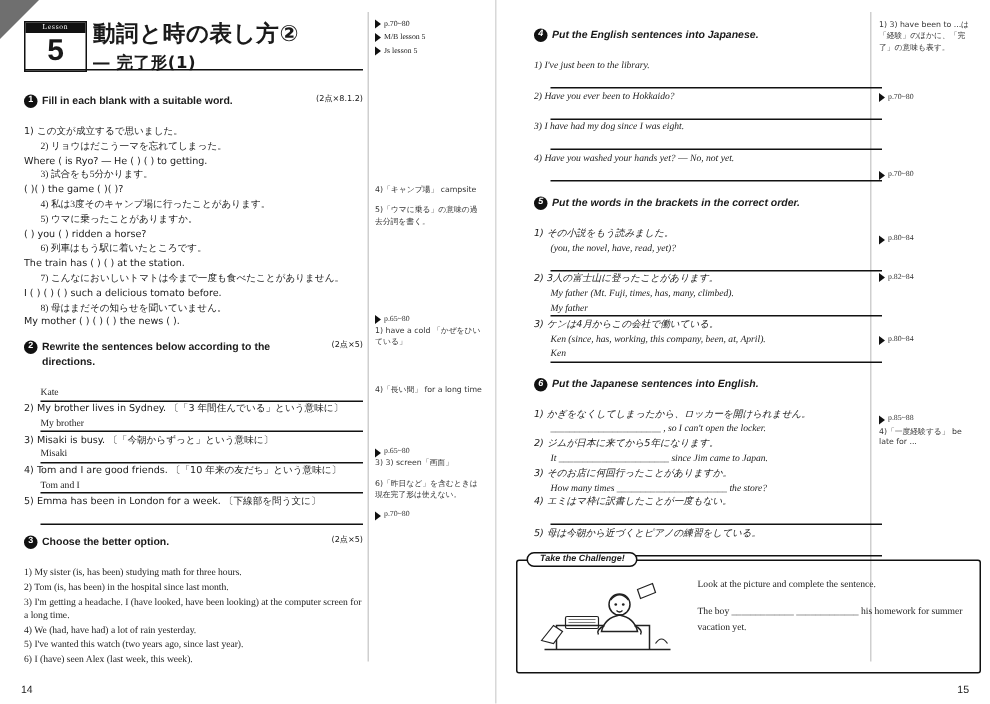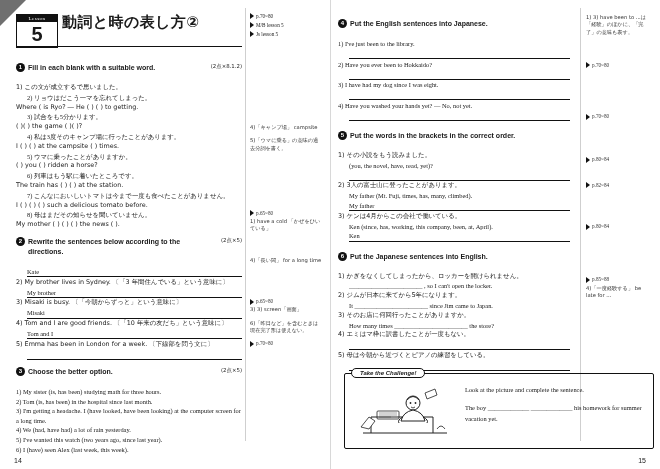--- a/index.html
+++ b/index.html
@@ -7,21 +7,21 @@
   .page{position:relative;width:660px;height:469px;background:#fff;}
   
   .wedge{position:absolute;top:0;left:0;width:0;height:0;border-top:26px solid #6f6f6f;border-right:26px solid transparent;}
   .spine{position:absolute;top:0;bottom:0;left:330px;width:1px;background:#d8d8d8;}
   
   .leftpage{position:absolute;left:0;top:0;width:330px;height:469px;}
   .rightpage{position:absolute;left:330px;top:0;width:330px;height:469px;}
   .main{position:absolute;top:8px;font-size:6.4px;line-height:1.45;}
   .lmain{left:16px;width:226px;}
   .lside{position:absolute;left:250px;top:8px;width:72px;font-size:5.2px;line-height:1.4;color:#333;}
-  .rmain{left:8px;width:232px;position:absolute;top:8px;font-size:6.4px;line-height:1.45;}
+  .rmain{left:26px;width:232px;position:absolute;top:8px;font-size:6.4px;line-height:1.45;font-style:italic;}
   .rside{position:absolute;left:256px;top:8px;width:66px;font-size:5.2px;line-height:1.4;color:#333;}
   
   .lessonbox{position:absolute;left:16px;top:14px;width:40px;border:1px solid #111;text-align:center;background:#fff;}
   .lessonbox .lab{font-size:5px;letter-spacing:.5px;background:#111;color:#fff;display:block;padding:1px 0;}
   .lessonbox .num{font-size:20px;font-weight:bold;line-height:1;padding:2px 0 3px;display:block;font-family:"Liberation Sans",sans-serif;}
   .titlewrap{position:absolute;left:62px;top:13px;width:180px;}
   .ttl1{font-size:15px;font-weight:bold;letter-spacing:.4px;}
   .ttl2{font-size:11px;font-weight:bold;letter-spacing:.4px;margin-top:2px;}
   .titlerule{position:absolute;left:16px;top:46px;width:226px;border-bottom:1px solid #111;}
   
@@ -64,20 +64,21 @@
   <div class="spine"></div>
 
   <div class="leftpage">
 
     <div class="lessonbox">
       <span class="lab">Lesson</span>
       <span class="num">5</span>
     </div>
     <div class="titlewrap">
       <div class="ttl1 jpn">動詞と時の表し方②</div>
+      <div class="ttl2 jpn">― 完了形(1)</div>
     </div>
     <div class="titlerule"></div>
 
     <div class="audioblk">
       <div class="aud">
           <span class="spk"></span>
           <span>p.70~80</span>
         </div>
       <div class="aud">
           <span class="spk"></span>
@@ -110,23 +111,20 @@
               <span class="itb">   Where ( is Ryo? ― He (   ) (   ) to getting.</span>
             </div>
           <div class="it ind">
               <span class="itb">3) 試合をも5分かります。</span>
             </div>
           <div class="it jpn">
               <span class="itb">   (   )(   ) the game (   )(   )?</span>
             </div>
           <div class="it ind">
               <span class="itb">4) 私は3度そのキャンプ場に行ったことがあります。</span>
-            </div>
-          <div class="it jpn">
-              <span class="itb">   I (   ) (   ) at the campsite (   ) times.</span>
             </div>
           <div class="it ind">
               <span class="itb">5) ウマに乗ったことがありますか。</span>
             </div>
           <div class="it jpn">
               <span class="itb">   (   ) you (   ) ridden a horse?</span>
             </div>
           <div class="it ind">
               <span class="itb">6) 列車はもう駅に着いたところです。</span>
             </div>

